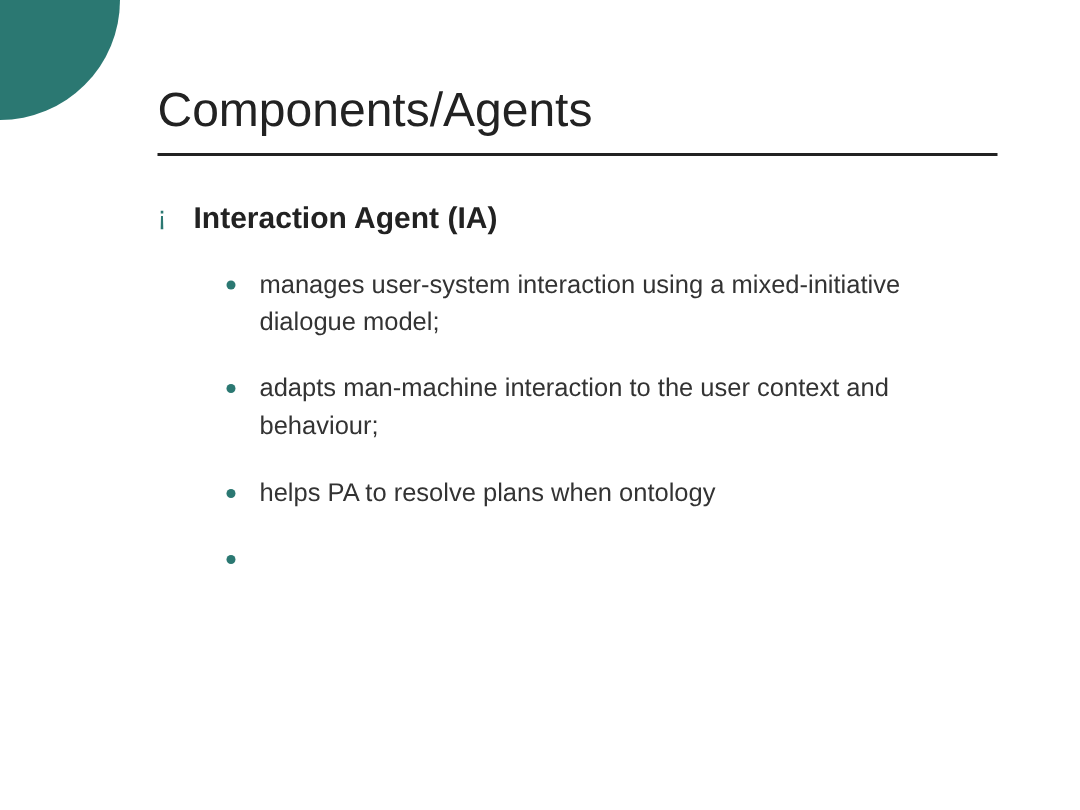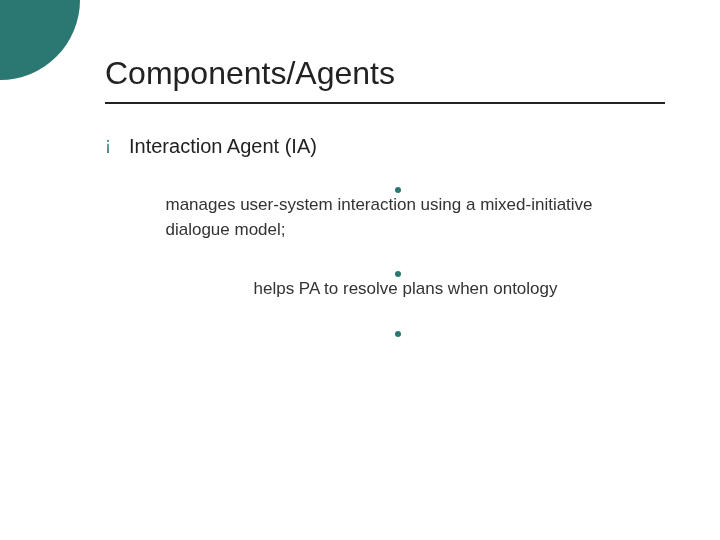--- a/index.html
+++ b/index.html
@@ -12,23 +12,23 @@
     border-radius: 50%;
     background: #2b7872;
     z-index: 0;
   }
   .content { position: relative; z-index: 1; padding-top: 55px; padding-left: 105px; padding-right: 60px; }
   .title { font-family: Arial, Helvetica, sans-serif; font-size: 32px; font-weight: 400; color: #222; }
   .title-rule { border: none; border-top: 2px solid #222; margin-top: 10px; width: 560px; }
   .body { margin-top: 28px; }
   .lvl1 { display: flex; align-items: flex-start; margin-bottom: 18px; }
   .lvl1 .bullet { font-size: 18px; color: #2b7872; margin-right: 18px; line-height: 1.4; }
-  .lvl1 .text { font-size: 20px; font-weight: 400; color: #222; line-height: 1.4; }
+  .lvl1 .text { font-size: 20px; font-weight: 700; color: #222; line-height: 1.4; }
   .sublist { margin-left: 46px; margin-top: 6px; }
-  .lvl2 { display: flex; align-items: center; margin-bottom: 20px; flex-direction: column; }
+  .lvl2 { display: flex; align-items: flex-start; margin-bottom: 20px; }
   .lvl2 .dot { width: 6px; height: 6px; border-radius: 50%; background: #2b7872; margin-top: 9px; margin-right: 16px; flex-shrink: 0; }
   .lvl2 .text { font-size: 17px; color: #333; line-height: 1.45; max-width: 480px; }
 </style>
 </head>
 <body>
 <div class="slide">
   <div class="corner-circle"></div>
   <div class="content">
     <h1 class="title">Components/Agents</h1>
     <hr class="title-rule">
@@ -37,20 +37,24 @@
         <span class="bullet">¡</span>
         <span class="text">Interaction Agent (IA)</span>
       </div>
       <div class="sublist">
         <div class="lvl2">
           <span class="dot"></span>
           <span class="text">manages user-system interaction using a mixed-initiative dialogue model;</span>
         </div>
         <div class="lvl2">
           <span class="dot"></span>
+          <span class="text">adapts man-machine interaction to the user context and behaviour;</span>
+        </div>
+        <div class="lvl2">
+          <span class="dot"></span>
           <span class="text">helps PA to resolve plans when ontology</span>
         </div>
         <div class="lvl2">
           <span class="dot"></span>
         </div>
       </div>
     </div>
   </div>
 </div>
 

